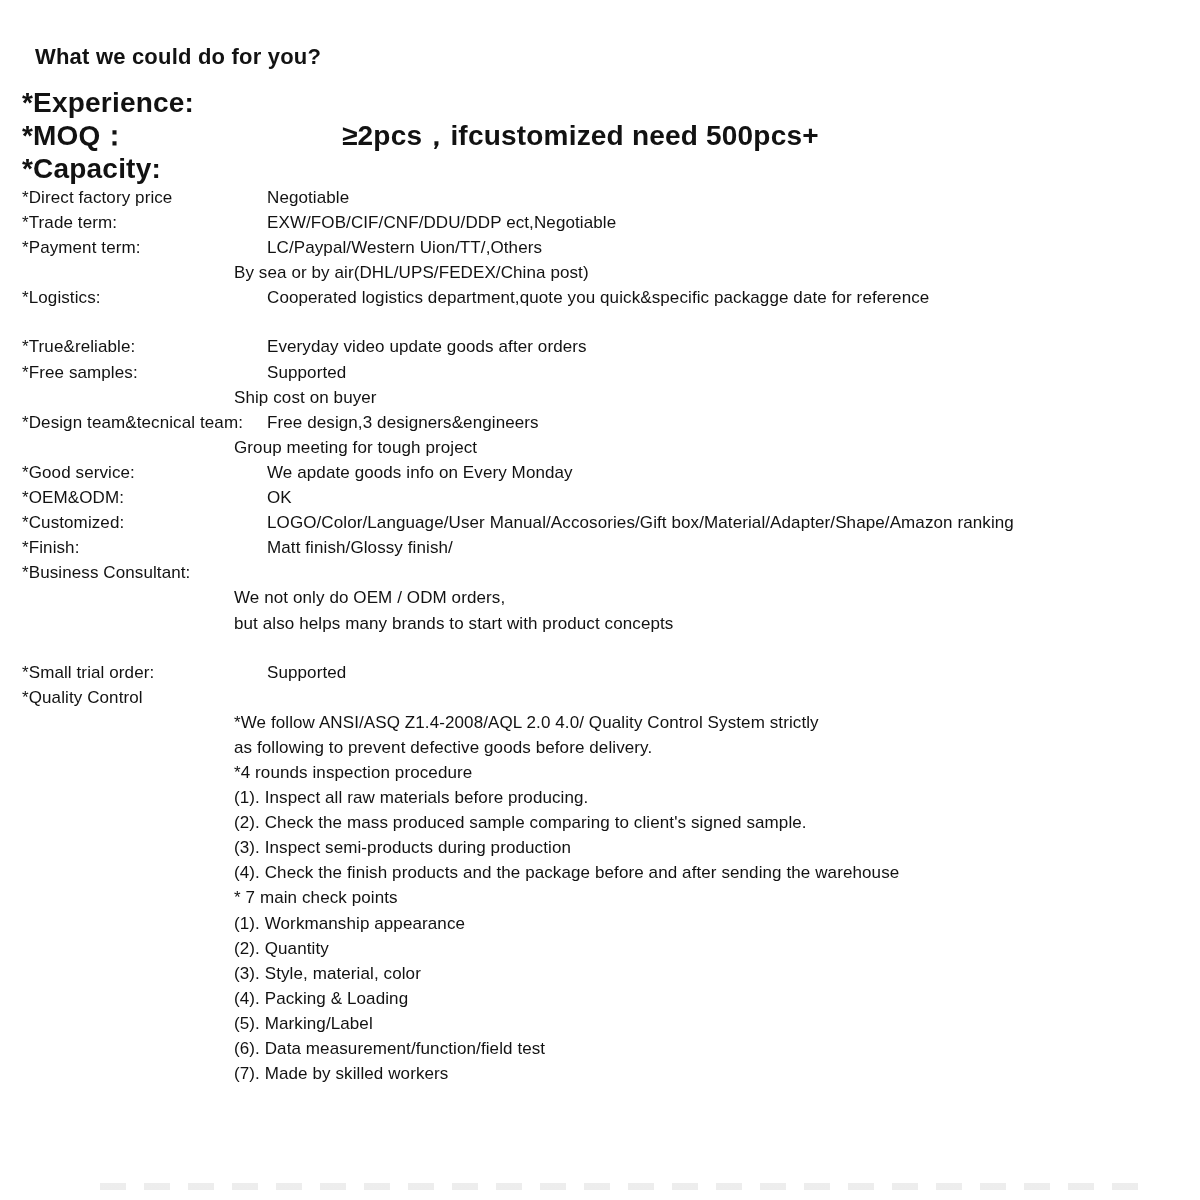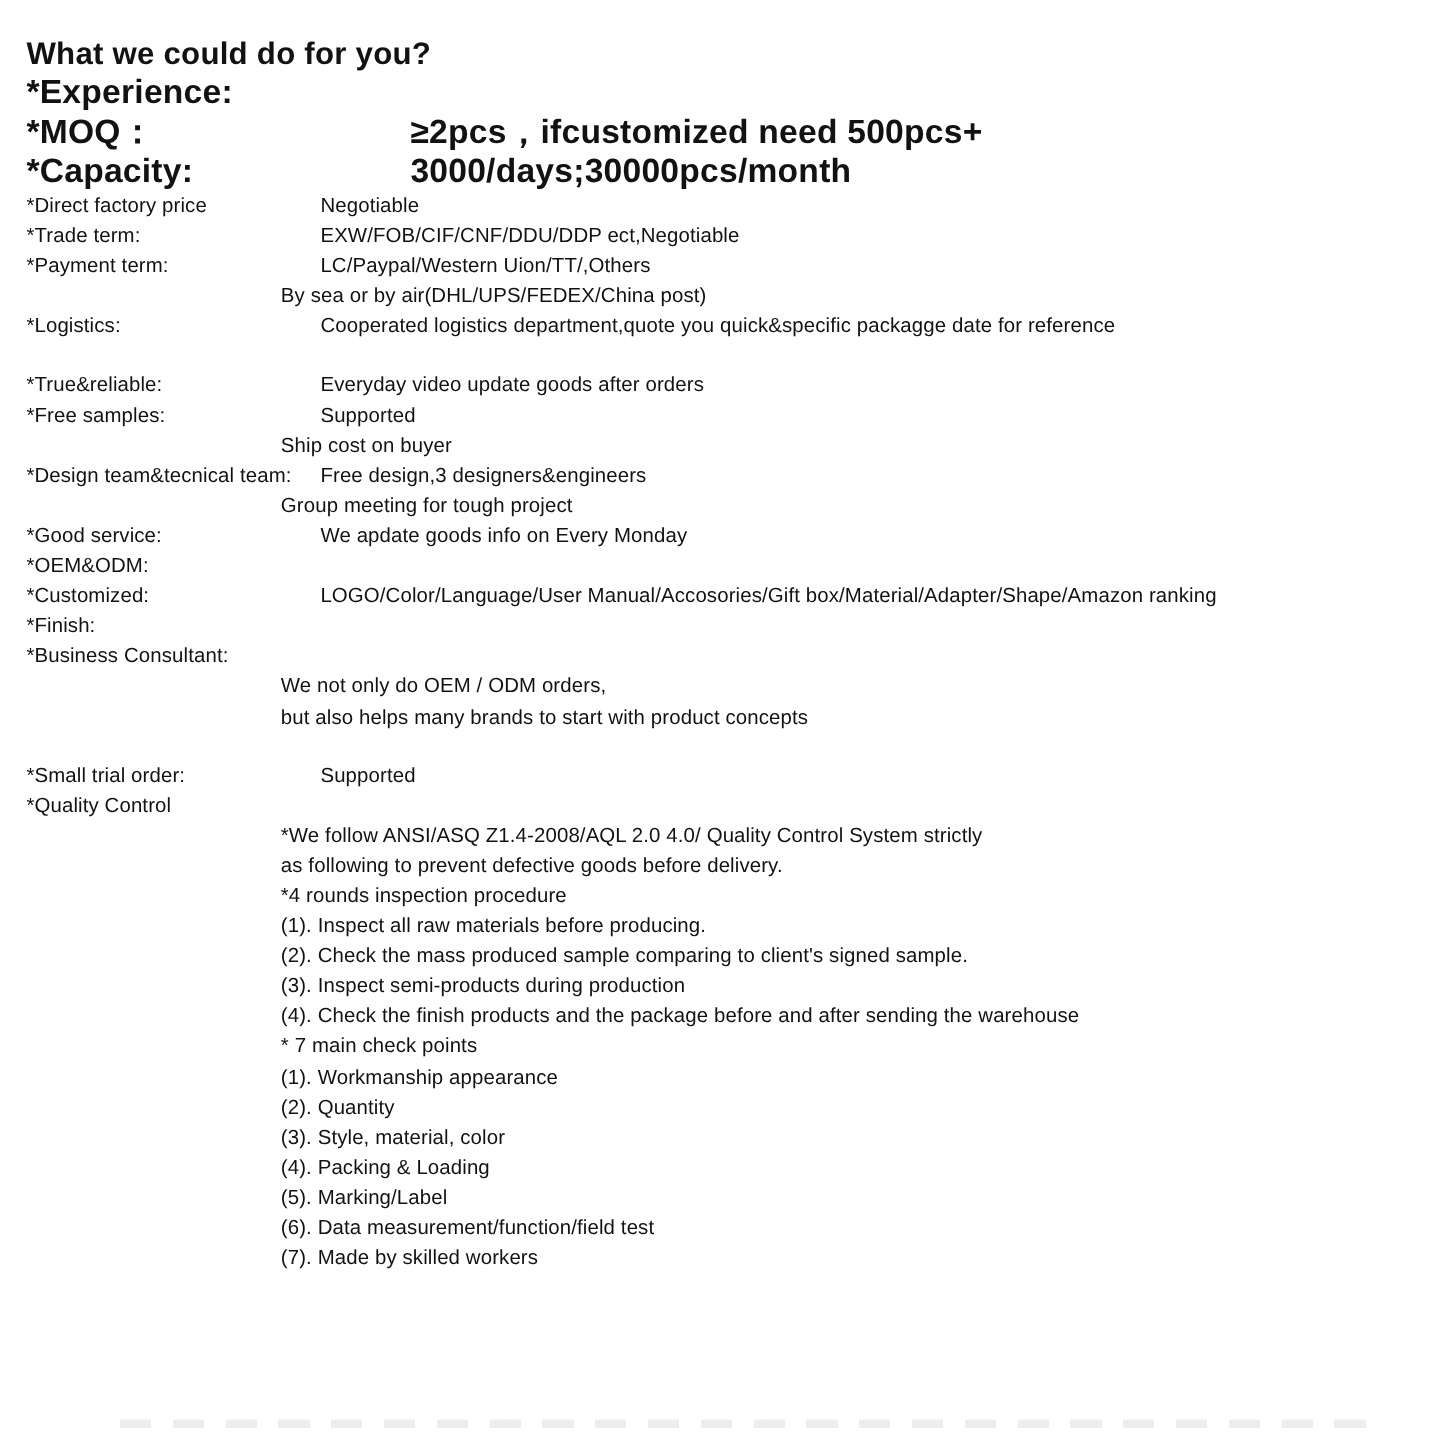--- a/index.html
+++ b/index.html
@@ -16,24 +16,24 @@
     color: #121212;
     -webkit-font-smoothing: antialiased;
   }
   .doc {
     position: absolute;
     top: 28px;
     left: 22px;
     right: 18px;
   }
   .title {
-    font-size: 26px;
+    font-size: 22px;
     font-weight: bold;
     line-height: 32px;
-    margin: 0;
+    margin: 13px;
     letter-spacing: 0.2px;
   }
   
   .hrow {
     display: flex;
     font-size: 28px;
     font-weight: bold;
     line-height: 33px;
     letter-spacing: 0.2px;
   }
@@ -74,21 +74,20 @@
 
   <div class="hrow">
     <span class="hlabel">*Experience:</span>
   </div>
   <div class="hrow">
     <span class="hlabel">*MOQ：</span>
     <span class="hval">≥2pcs，ifcustomized need 500pcs+</span>
   </div>
   <div class="hrow">
     <span class="hlabel">*Capacity:</span>
-    <span class="hval">3000/days;30000pcs/month</span>
   </div>
 
   <div class="row">
     <span class="label">*Direct factory price</span>
     <span class="value">Negotiable</span>
   </div>
   <div class="row">
     <span class="label">*Trade term:</span>
     <span class="value">EXW/FOB/CIF/CNF/DDU/DDP ect,Negotiable</span>
   </div>
@@ -117,27 +116,29 @@
     <span class="label">*Design team&amp;tecnical team:</span>
     <span class="value">Free design,3 designers&amp;engineers</span>
   </div>
   <div class="row cont">Group meeting for tough project</div>
   <div class="row">
     <span class="label">*Good service:</span>
     <span class="value">We apdate goods info on Every Monday</span>
   </div>
   <div class="row">
     <span class="label">*OEM&amp;ODM:</span>
+    <span class="value">OK</span>
   </div>
   <div class="row">
     <span class="label">*Customized:</span>
     <span class="value">LOGO/Color/Language/User Manual/Accosories/Gift box/Material/Adapter/Shape/Amazon ranking</span>
   </div>
   <div class="row">
     <span class="label">*Finish:</span>
+    <span class="value">Matt finish/Glossy finish/</span>
   </div>
   <div class="row">
     <span class="label">*Business Consultant:</span>
     <span class="value"></span>
   </div>
   <div class="row cont">We not only do OEM / ODM orders,</div>
   <div class="row cont">but also helps many brands to start with product concepts</div>
 
   <div class="sp24"></div>
 

